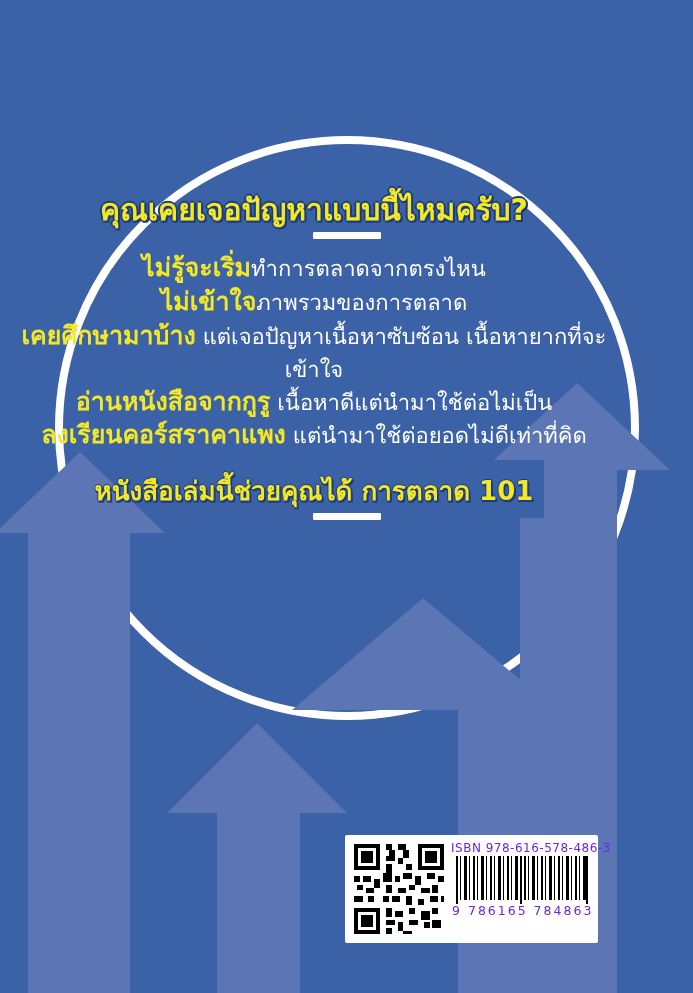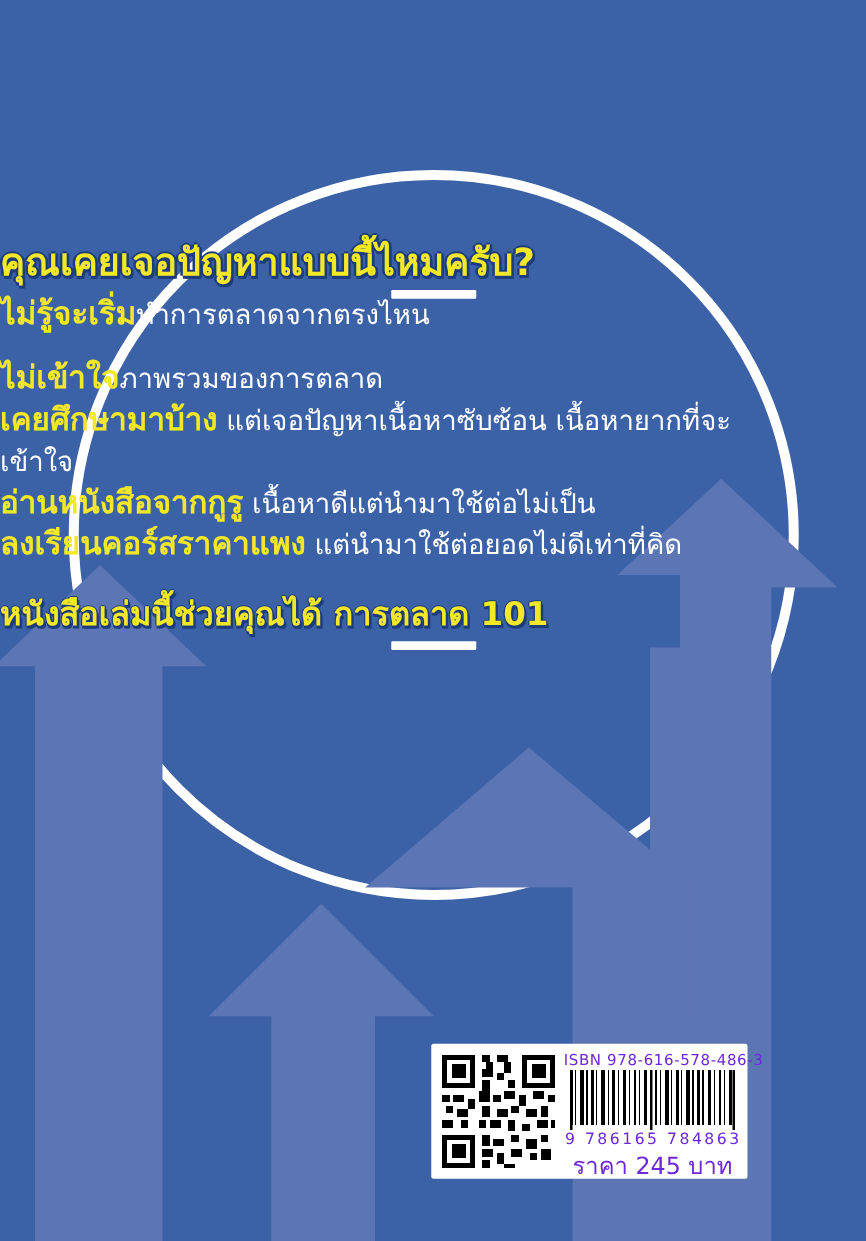--- a/index.html
+++ b/index.html
@@ -2,28 +2,28 @@
 <html><head>
 <meta charset="utf-8">
 <style>
   html,body{margin:0;padding:0;}
   body{font-family:"DejaVu Sans","Liberation Sans",sans-serif;}
   .cover{
     position:relative;width:693px;height:993px;overflow:hidden;
     background:#3b61a7;
   }
   .bg-svg{position:absolute;left:0;top:0;width:693px;height:993px;}
-  .txt{position:absolute;left:0;width:628px;text-align:left;color:#fff;}
+  .txt{position:absolute;left:0;width:628px;text-align:center;color:#fff;}
   .title{top:186px;font-size:30px;font-weight:bold;color:#f3e827;
     text-shadow:-2px 0 0 #1d3c7c,2px 0 0 #1d3c7c,0 -2px 0 #1d3c7c,0 2px 0 #1d3c7c,2px 2px 0 #1d3c7c;}
   .rule{position:absolute;left:313px;width:68px;height:7px;background:#fff;border-radius:1px;}
   .rule1{top:232px;}
   .rule2{top:513px;}
   .problem{line-height:33px;font-size:22px;}
-  .p1{top:234px;} .p2{top:285px;} .p3{top:319px;} .p4{top:352px;} .p5{top:385px;} .p6{top:418px;}
+  .p1{top:251px;} .p2{top:285px;} .p3{top:319px;} .p4{top:352px;} .p5{top:385px;} .p6{top:418px;}
   .hl{color:#f3e827;font-weight:bold;font-size:25px;}
   .band{position:absolute;left:148px;top:460px;width:396px;height:58px;background:#3b61a7;}
   .headline{top:470px;font-size:26px;font-weight:bold;color:#f3e827;
     text-shadow:-1px 0 0 #1d3c7c,1px 0 0 #1d3c7c,0 -1px 0 #1d3c7c,0 2px 0 #1d3c7c,2px 2px 0 #1d3c7c;}
   .para{top:527px;font-size:22px;line-height:33px;}
   .barcode-box{position:absolute;left:345px;top:835px;width:253px;height:108px;background:#fff;border-radius:2px;}
   .qr{position:absolute;left:6px;top:6px;width:96px;height:96px;}
   .bc-col{position:absolute;left:106px;top:6px;width:142px;height:96px;text-align:center;color:#6d28d9;}
   .isbn{font-size:12px;letter-spacing:0.5px;white-space:nowrap;line-height:14px;}
   .bars{position:relative;margin:1px auto 0;width:132px;height:44px;
@@ -132,17 +132,16 @@
       </g>
     </svg>
     <div class="bc-col">
       <div class="isbn">ISBN 978-616-578-486-3</div>
       <div class="bars">
         <i class="guard g1"></i>
         <i class="guard g2"></i>
         <i class="guard g3"></i>
       </div>
       <div><span class="ean">9 786165 784863</span></div>
-      <div class="price">ราคา 245 บาท</div>
     </div>
   </div>
 
 </div>
 
 </body></html>

